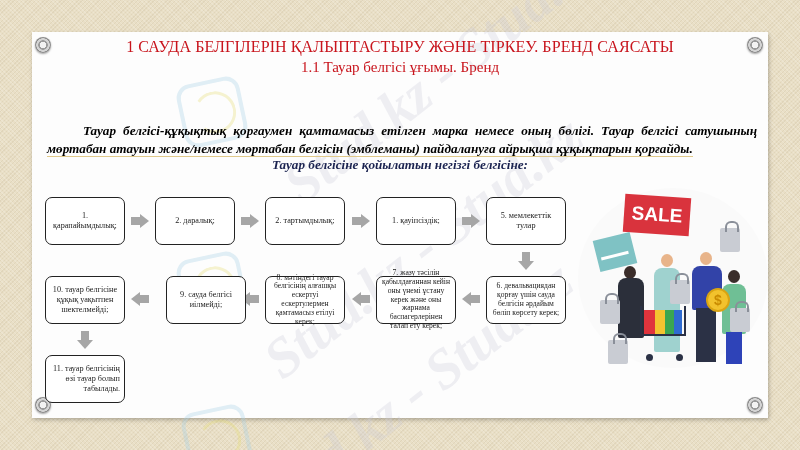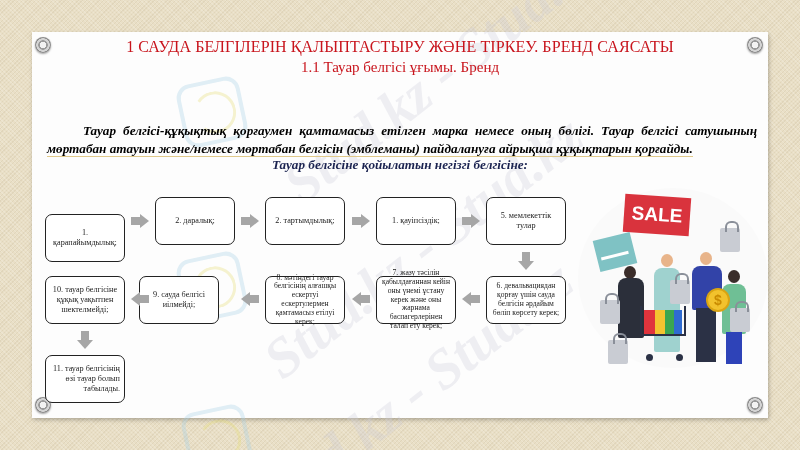--- a/index.html
+++ b/index.html
@@ -107,21 +107,21 @@
 <div class="watermark" style="left:220px; top:360px;">Stud.kz - Stud.kz</div>
 
 <div class="title">1 САУДА БЕЛГІЛЕРІН ҚАЛЫПТАСТЫРУ ЖӘНЕ ТІРКЕУ. БРЕНД САЯСАТЫ</div>
 <div class="subtitle">1.1 Тауар белгісі ұғымы. Бренд</div>
 
 <div class="definition">
   <span>Тауар белгісі-құқықтық қорғаумен қамтамасыз етілген марка немесе оның бөлігі. Тауар белгісі сатушының </span><span class="def-underline">мөртабан атауын және/немесе мөртабан белгісін (эмблеманы) пайдалануға айрықша құқықтарын қорғайды.</span>
 </div>
 <div class="req-heading">Тауар белгісіне қойылатын негізгі белгісіне:</div>
 
-<div class="step" style="left:45px; top:214px;">
+<div class="step" style="left:45px; top:197px;">
     <span>1. қарапайымдылық;</span>
   </div>
 <div class="arrow-r" style="left:131px; top:214px;"></div>
 <div class="step" style="left:155px; top:197px;">
     <span>2. даралық;</span>
   </div>
 <div class="arrow-r" style="left:241px; top:214px;"></div>
 <div class="step" style="left:265px; top:197px;">
     <span>2. тартымдылық;</span>
   </div>
@@ -141,21 +141,21 @@
   </div>
 <div class="arrow-l" style="left:462px; top:292px;"></div>
 <div class="step tall" style="left:376px; top:276px;text-align:center;">
     <span>7. жазу тәсілін қабылдағаннан кейін оны үнемі ұстану керек және оны жарнама баспагерлерінен талап ету керек;</span>
   </div>
 <div class="arrow-l" style="left:352px; top:292px;"></div>
 <div class="step tall" style="left:265px; top:276px;">
     <span>8. мәтіндегі тауар белгісінің алғашқы ескертуі ескертулермен қамтамасыз етілуі керек;</span>
   </div>
 <div class="arrow-l" style="left:241px; top:292px;"></div>
-<div class="step" style="left:139px; top:276px;align-items:center;">
+<div class="step" style="left:166px; top:276px;align-items:center;">
     <span>9. сауда белгісі иілмейді;</span>
   </div>
 <div class="arrow-l" style="left:131px; top:292px;"></div>
 <div class="step" style="left:45px; top:276px;">
     <span>10. тауар белгісіне құқық уақытпен шектелмейді;</span>
   </div>
 
 <div class="arrow-d" style="left:77px; top:331px;"></div>
 
 <div class="step" style="left:45px; top:355px;text-align:right;">

